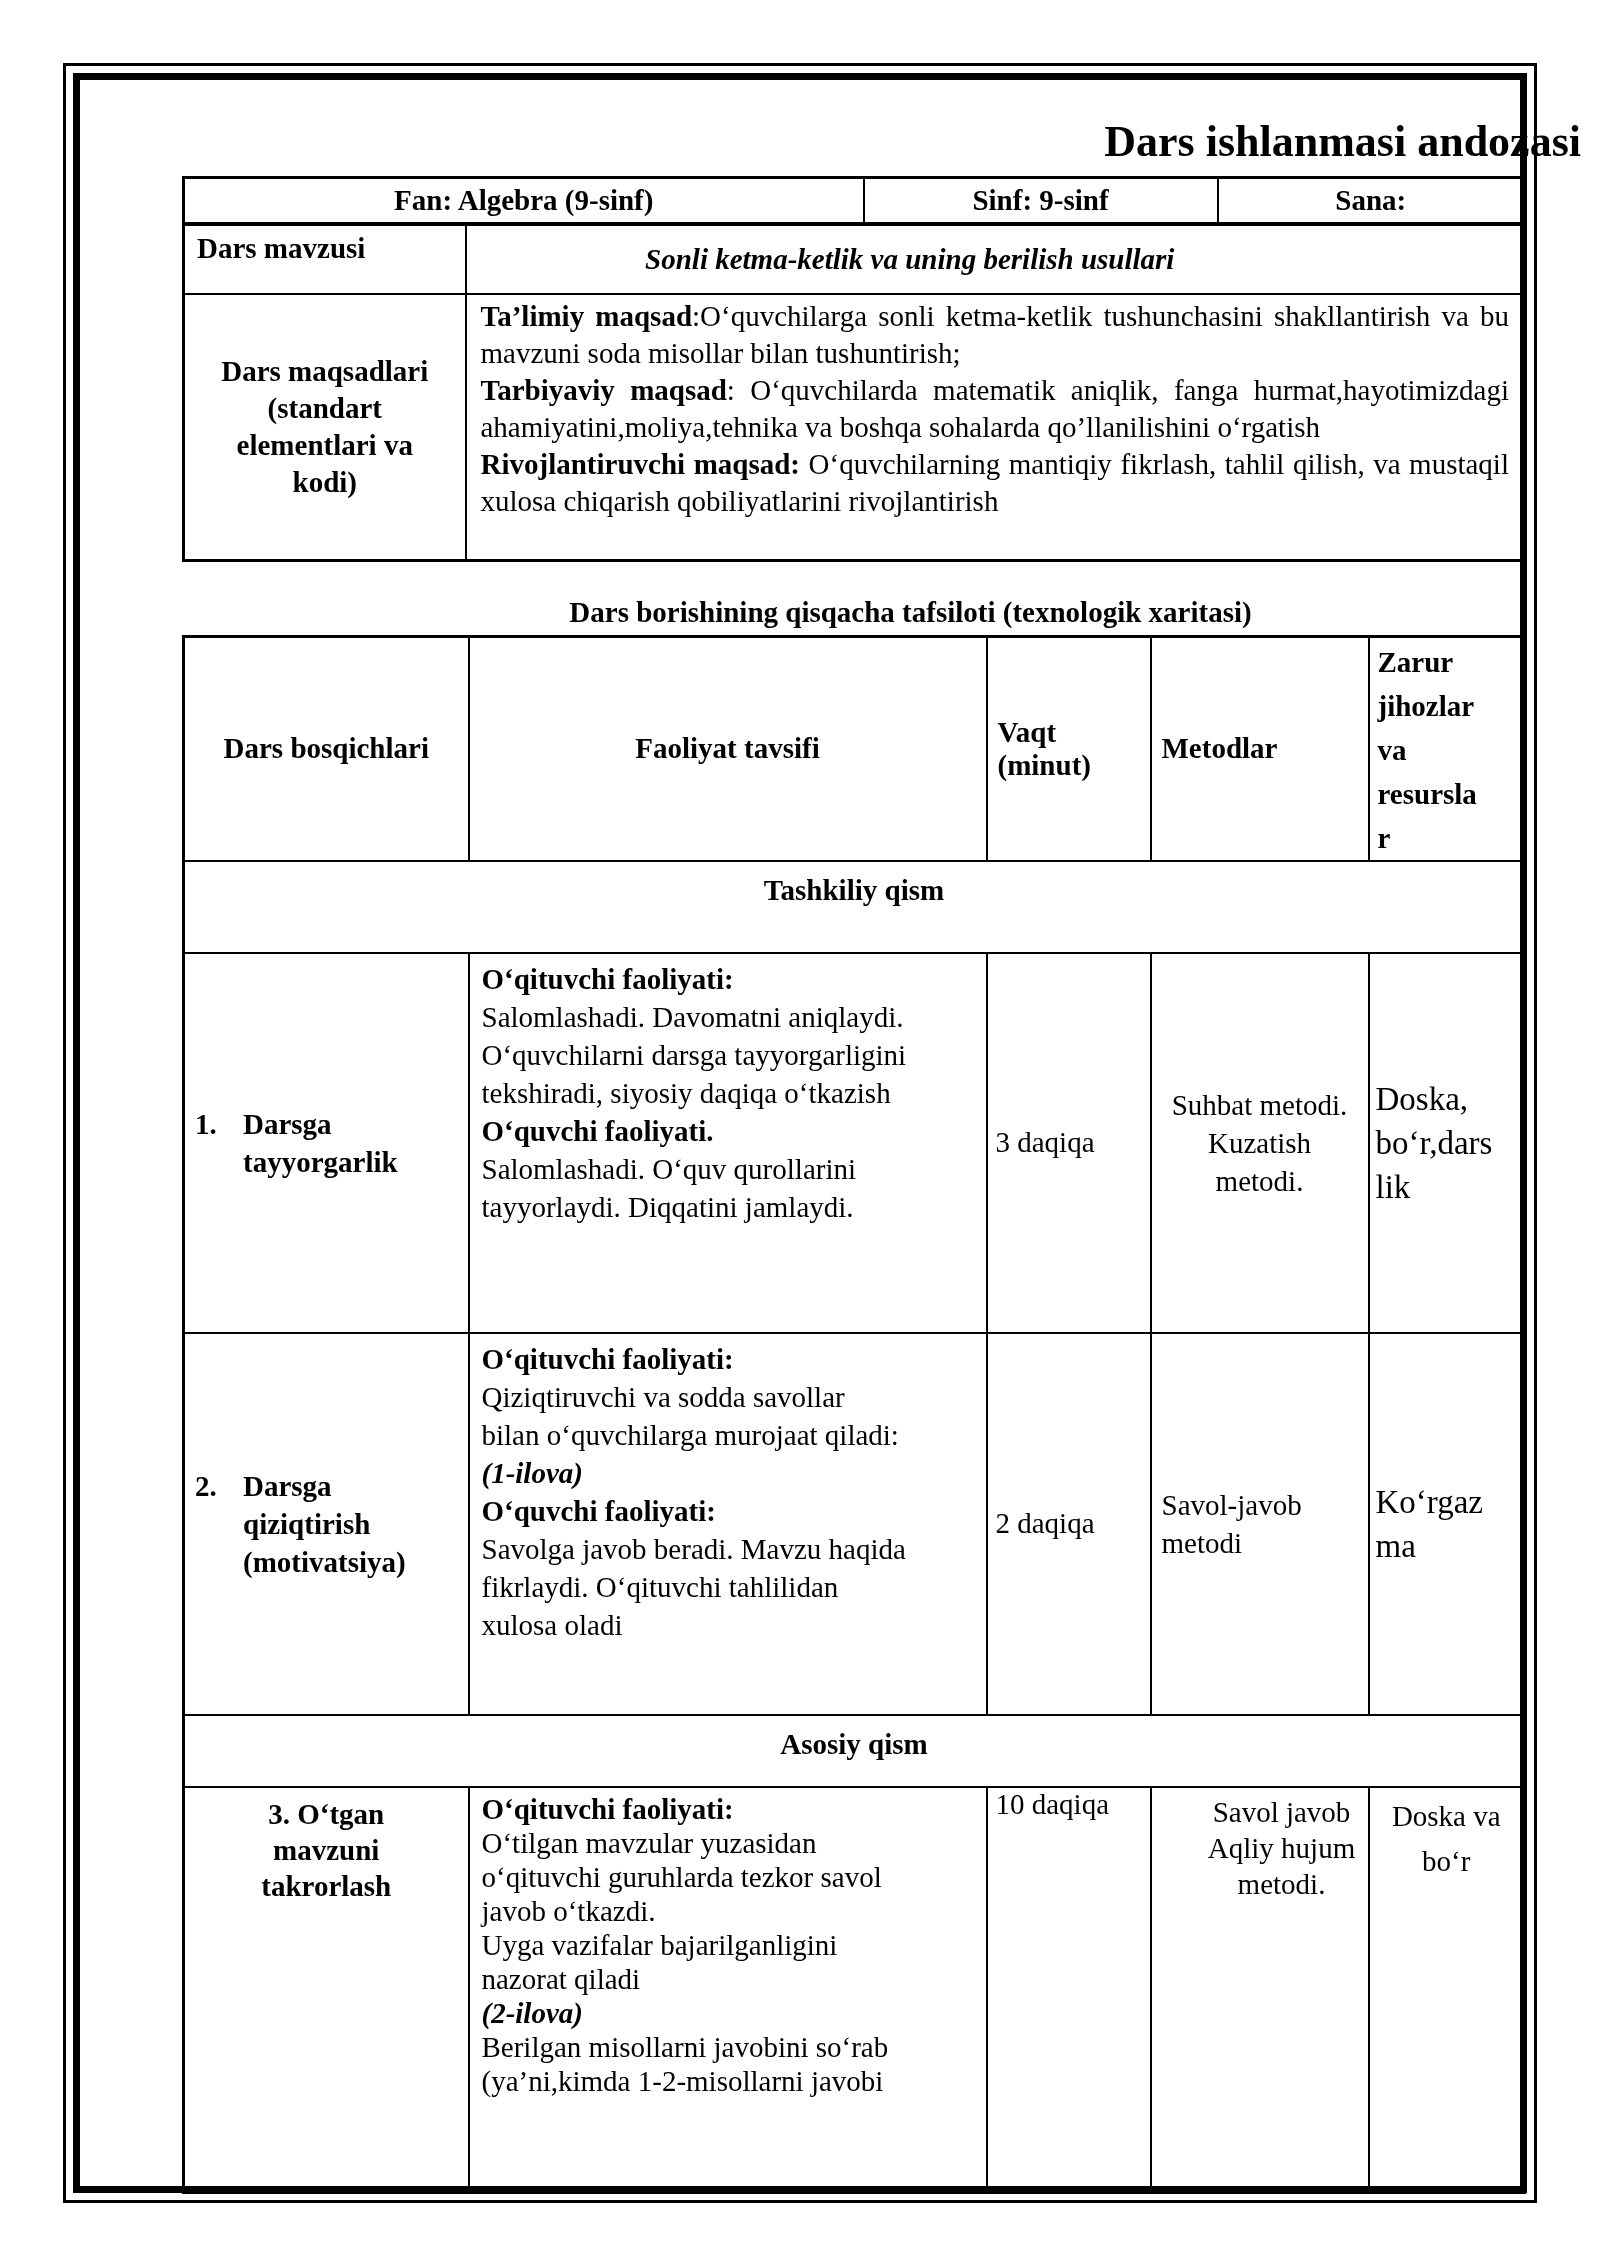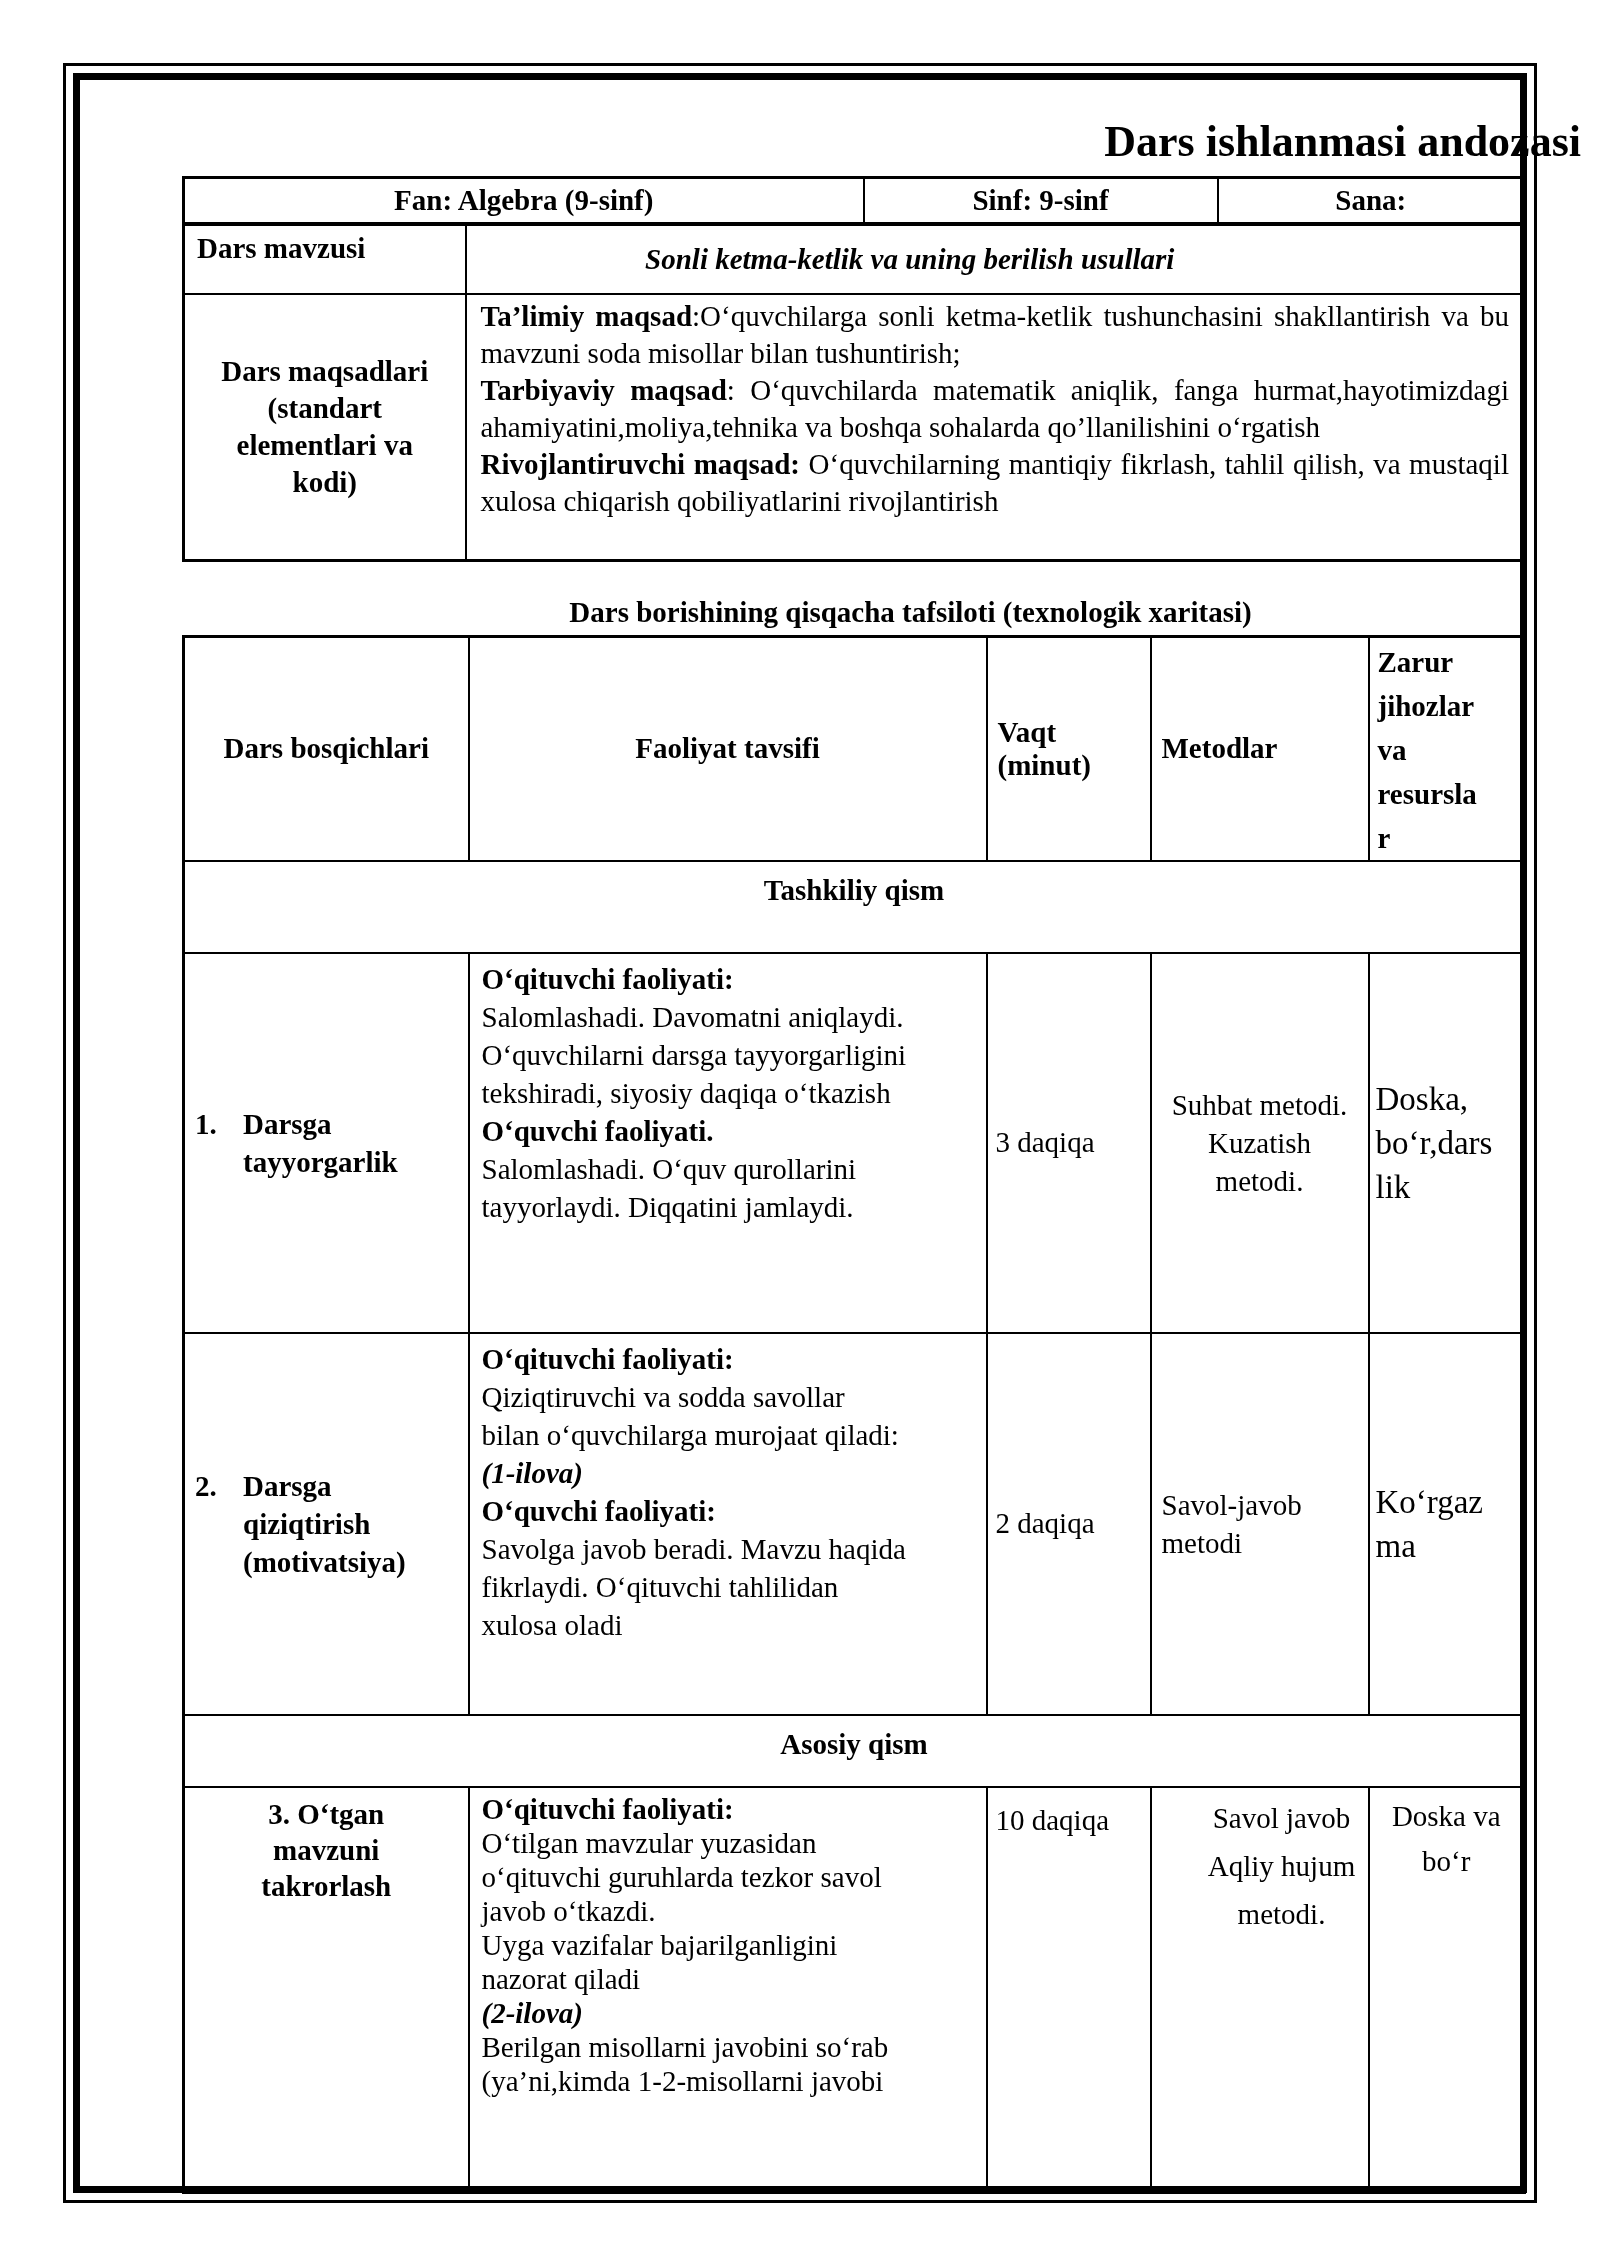--- a/index.html
+++ b/index.html
@@ -61,25 +61,25 @@
   .stagenum { width:48px; flex:0 0 48px; }
   .stagetext { white-space:pre-line; }
   td.stage3 { vertical-align:top; text-align:center; font-weight:bold; font-size:29px;
               line-height:36px; padding-top:8px; white-space:pre-line; }
 
   td.activity { vertical-align:top; text-align:left; font-size:29px; line-height:38px;
                 padding:6px 10px 0 12px; white-space:pre-line; }
   tr.row3 td.activity { line-height:34px; padding-top:4px; }
 
   td.time { text-align:left; padding-left:8px; font-size:29px; }
-  tr.row3 td.time { vertical-align:top; padding-top:16px;border-radius:11px; }
+  tr.row3 td.time { vertical-align:top; padding-top:0;border-radius:11px; }
 
   td.methods { font-size:29px; line-height:38px; white-space:pre-line; text-align:center; }
   td.methods-left { text-align:left; padding-left:10px; }
-  tr.row3 td.methods { vertical-align:top; padding-top:6px; line-height:48px;padding-left:44px; }
+  tr.row3 td.methods { vertical-align:top; padding-top:6px; line-height:36px;padding-left:44px; }
 
   td.res { font-size:33px; line-height:44px; white-space:pre-line;
            text-align:left; padding-left:6px; }
   tr.row3 td.res { vertical-align:top; text-align:center; font-size:29px;
                    line-height:45px; padding:6px 2px 0 2px; }
 </style>
 </head>
 <body>
 
 <div class="border-thin"></div>

